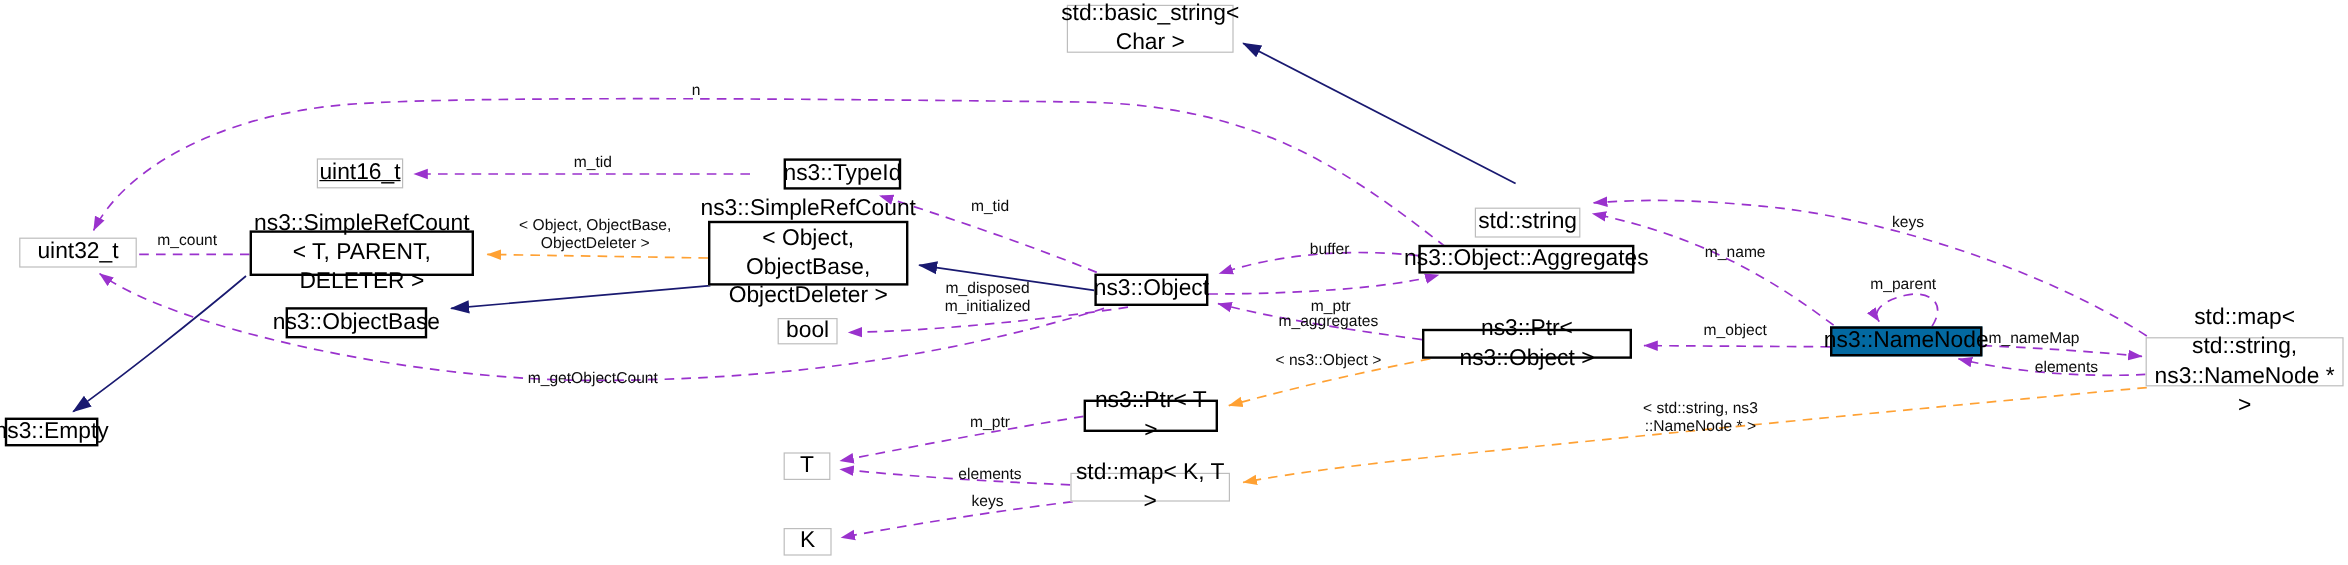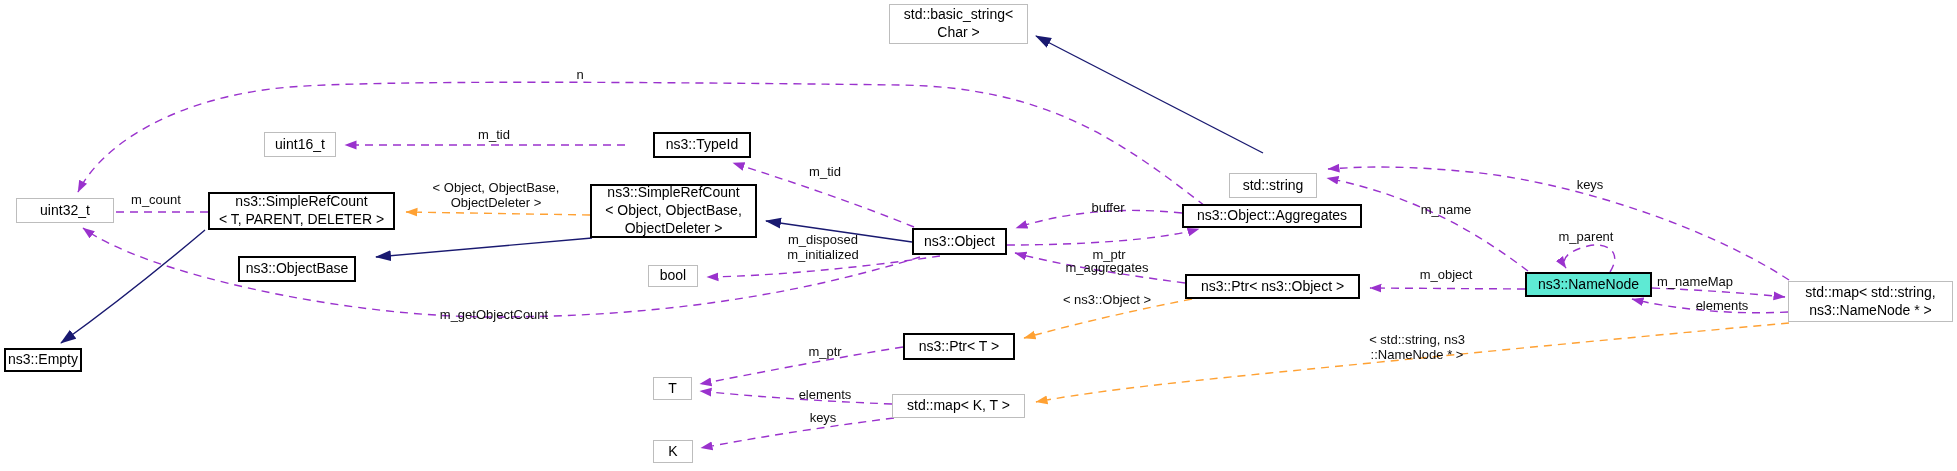--- a/index.html
+++ b/index.html
@@ -1,23 +1,23 @@
 <!DOCTYPE html>
 <html><head>
 <meta charset="utf-8">
 <style>
   html,body{margin:0;padding:0;background:#ffffff;}
   #canvas{position:relative;width:1957px;height:471px;background:#ffffff;overflow:hidden;
           font-family:"Liberation Sans","DejaVu Sans",sans-serif;}
   #edges{position:absolute;left:0;top:0;width:1957px;height:471px;}
   .node{position:absolute;box-sizing:border-box;background:#ffffff;border:1px solid #bdbdbd;
         display:flex;align-items:center;justify-content:center;text-align:center;
-        font-size:14px;line-height:1.28;color:#000;white-space:pre-line;padding:0 2px;}
+        font-size:19px;line-height:1.28;color:#000;white-space:pre-line;padding:0 2px;}
   .node.doc{border:2px solid #000000;}
-  .node.focus{border:2px solid #000000;background:#5eead4;}
+  .node.focus{border:2px solid #000000;background:#0369a1;}
   .elabel{position:absolute;transform:translateX(-50%);font-size:13px;line-height:1.15;
           color:#0d0d0d;white-space:pre-line;text-align:center;pointer-events:none;}
 </style>
 </head>
 <body>
 
 <div id="canvas">
 
   <svg id="edges" viewBox="0 0 1957 471" xmlns="http://www.w3.org/2000/svg">
     <defs>
@@ -57,21 +57,21 @@
     <path d="M 894 418 C 815 428, 754 438, 701 448" stroke="#9a32cd" stroke-width="1.4" stroke-dasharray="8,6" fill="none" marker-end="url(#arrP)"></path>
 
     <path d="M 590 215 L 406 212" stroke="#ffa133" stroke-width="1.4" stroke-dasharray="8,6" fill="none" marker-end="url(#arrO)"></path>
     <path d="M 1192 299 C 1120 313, 1064 327, 1024 338" stroke="#ffa133" stroke-width="1.4" stroke-dasharray="8,6" fill="none" marker-end="url(#arrO)"></path>
     <path d="M 1789 323 C 1600 340, 1400 360, 1250 375 C 1140 386, 1078 394, 1036 402" stroke="#ffa133" stroke-width="1.4" stroke-dasharray="8,6" fill="none" marker-end="url(#arrO)"></path>
   </svg>
 
   <div class="node" style="left:889px;top:4px;width:139px;height:40px;">std::basic_string&lt;
 Char &gt;</div>
   <div class="node" style="left:1229px;top:153px;width:88px;height:25px;margin-top:20px;">std::string</div>
-  <div class="node" style="left:264px;top:132px;width:72px;height:25px;">uint16_t</div>
+  <div class="node" style="left:264px;top:132px;width:72px;height:25px;text-decoration:underline;">uint16_t</div>
   <div class="node doc" style="left:653px;top:132px;width:98px;height:26px;">ns3::TypeId</div>
   <div class="node" style="left:16px;top:198px;width:98px;height:25px;">uint32_t</div>
   <div class="node doc" style="left:208px;top:192px;width:187px;height:38px;">ns3::SimpleRefCount
 &lt; T, PARENT, DELETER &gt;</div>
   <div class="node doc" style="left:590px;top:184px;width:167px;height:54px;">ns3::SimpleRefCount
 &lt; Object, ObjectBase,
 ObjectDeleter &gt;</div>
   <div class="node doc" style="left:238px;top:256px;width:118px;height:26px;">ns3::ObjectBase</div>
   <div class="node" style="left:648px;top:265px;width:50px;height:22px;">bool</div>
   <div class="node doc" style="left:912px;top:228px;width:95px;height:27px;">ns3::Object</div>

